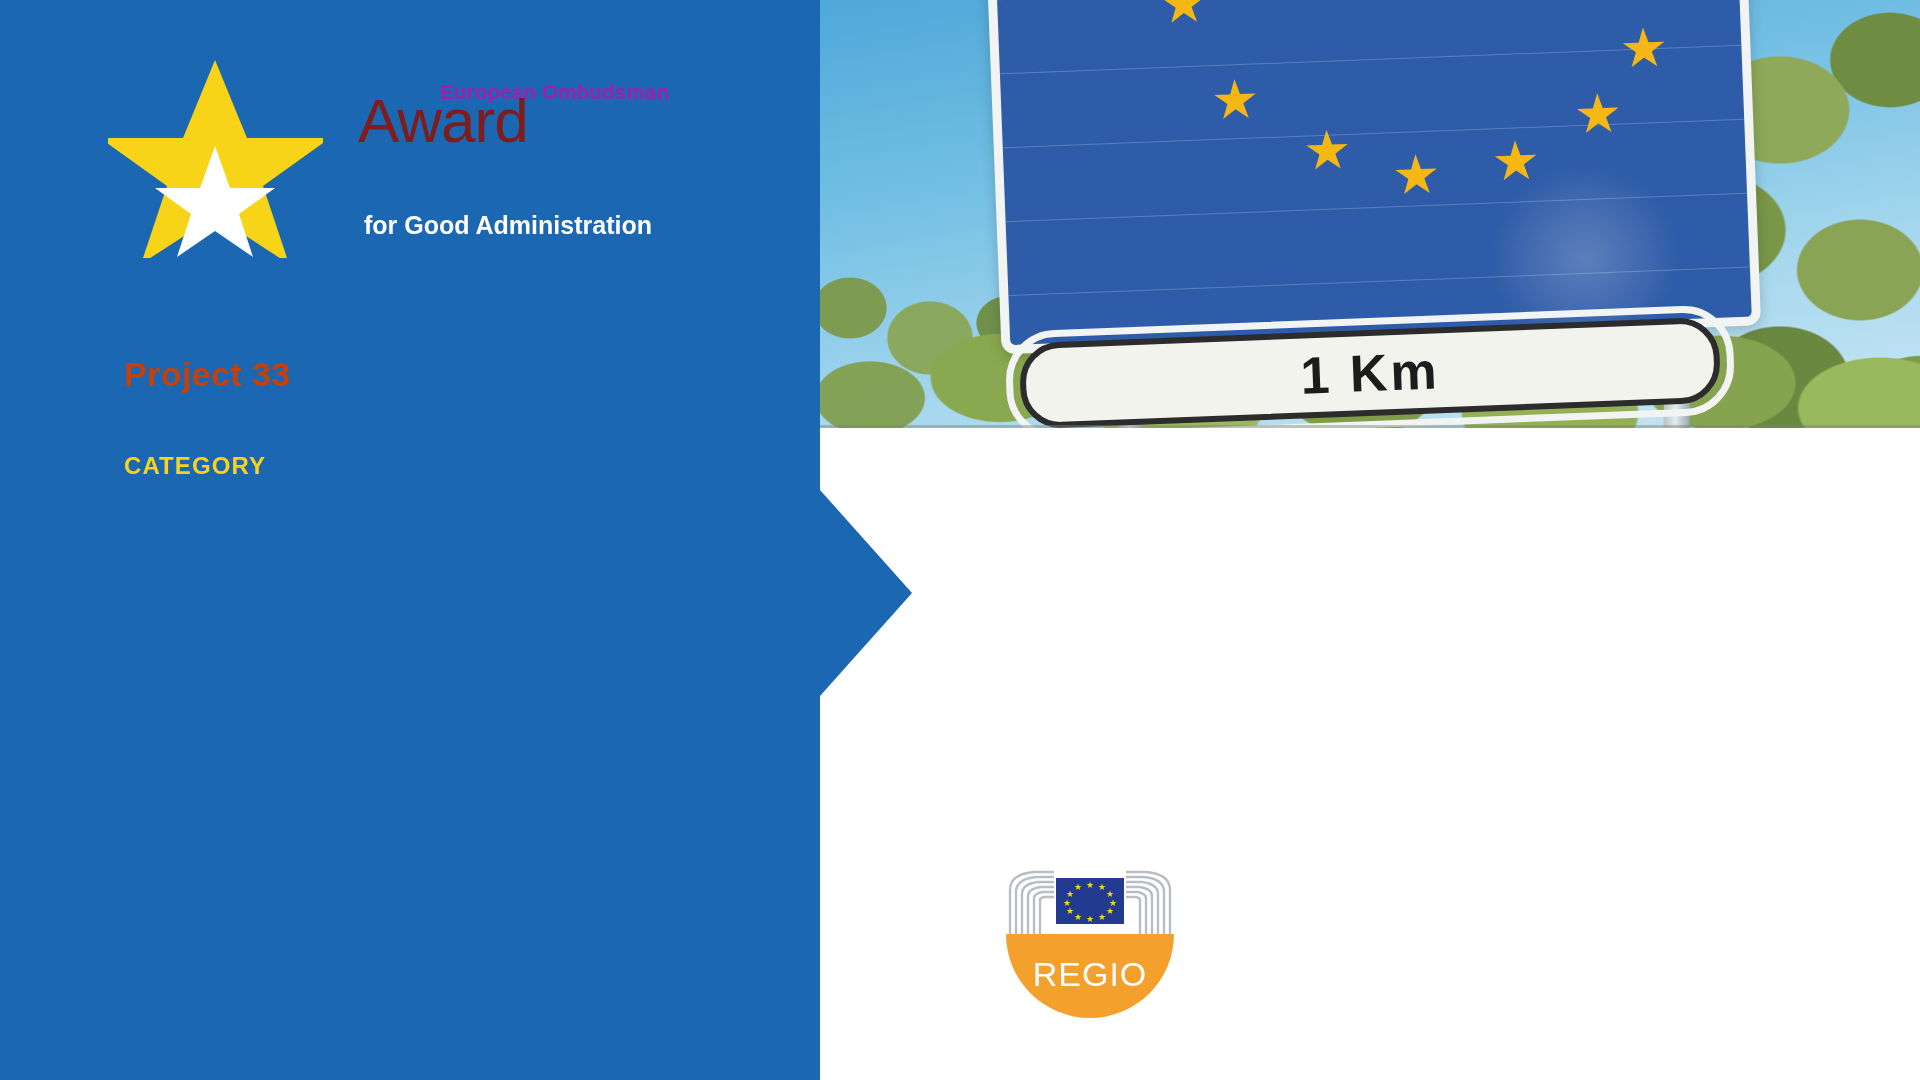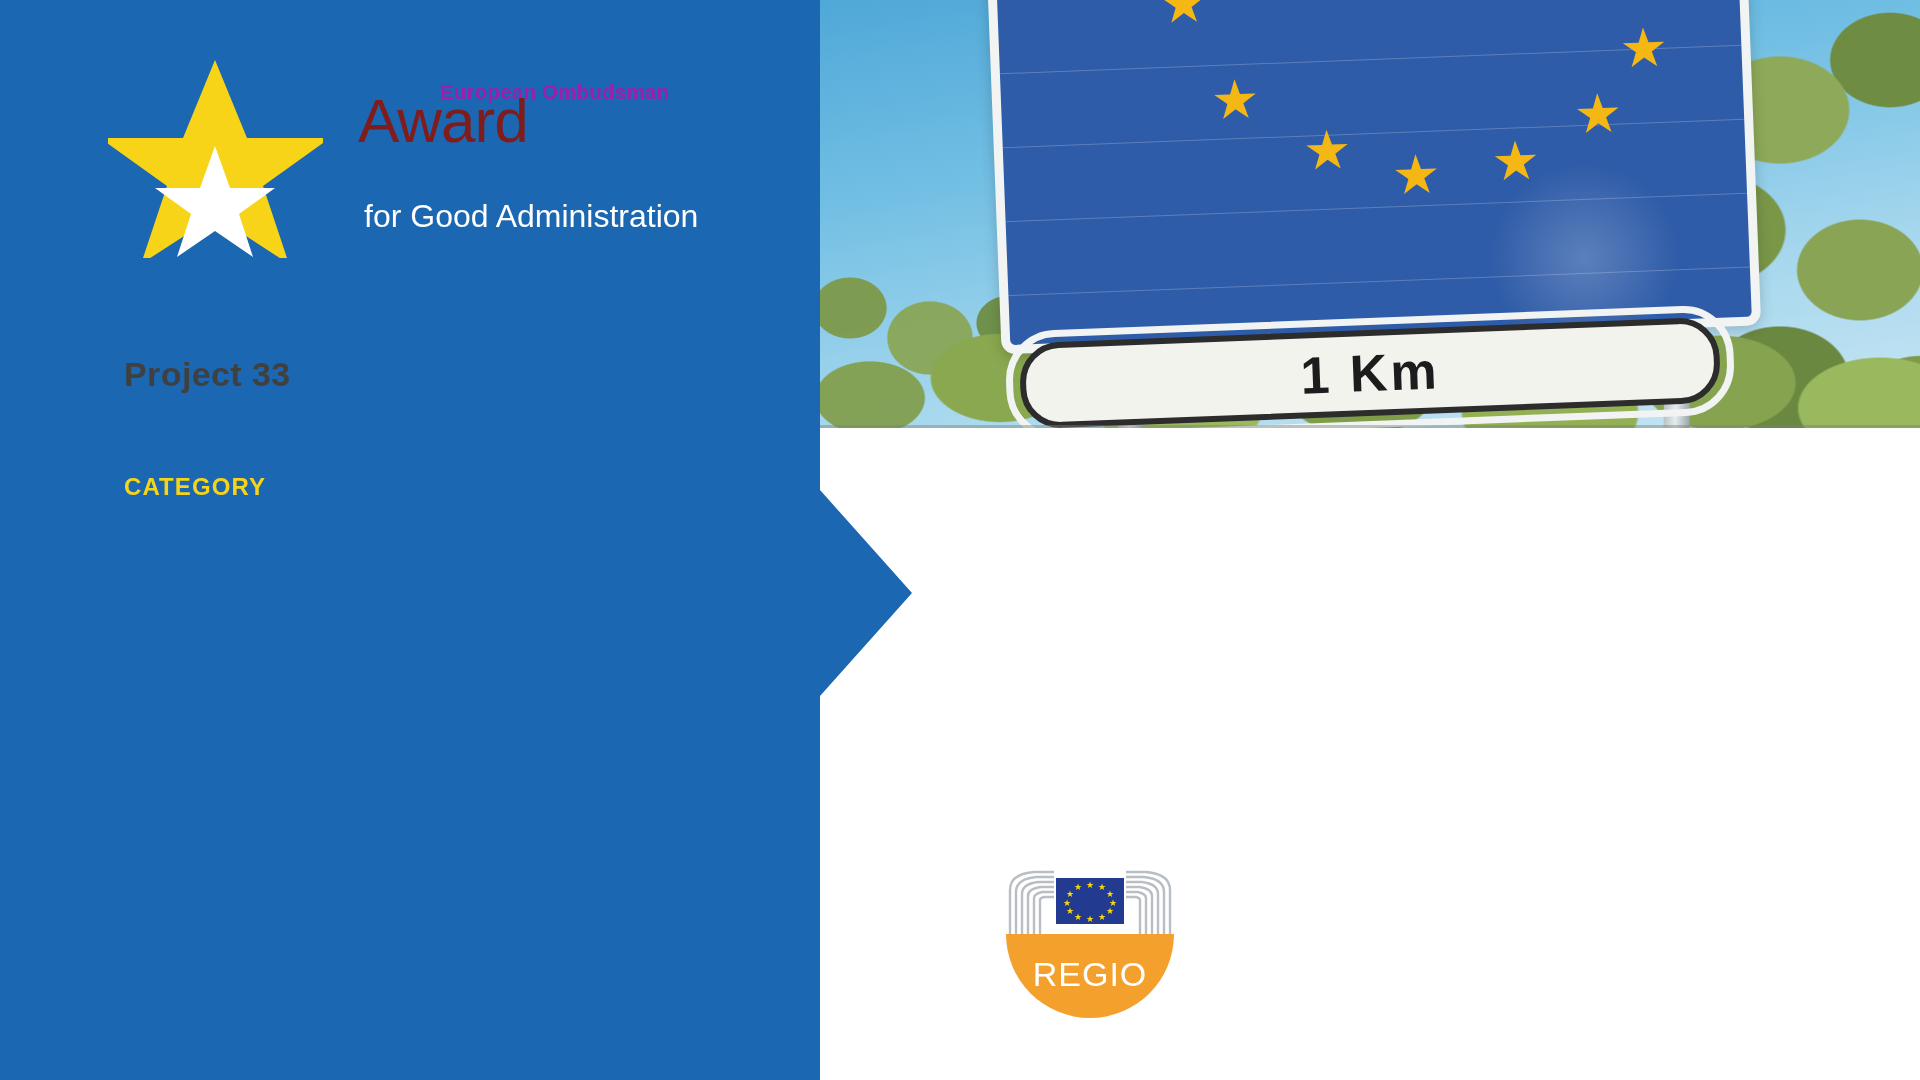--- a/index.html
+++ b/index.html
@@ -89,27 +89,27 @@
                background:rgba(120,130,120,.45); }
 
   
   .award-logo{ position:absolute; left:108px; top:58px; width:580px; height:210px; }
   .star-mark{ position:absolute; left:0; top:0; width:215px; height:200px; }
   .award-text{ position:absolute; left:250px; top:0; width:340px; height:205px; }
   .eo-small{ position:absolute; left:82px; top:22px; font-size:20.5px; font-weight:bold;
              color:#a21caf; letter-spacing:.2px; white-space:nowrap; }
   .award-word{ position:absolute; left:0; top:32px; font-size:62px; font-weight:normal;
                color:#7f1d1d; letter-spacing:-1px; line-height:1; }
-  .fga{ position:absolute; left:6px; top:140px; font-size:32px; color:#ffffff;
-        font-weight:normal; white-space:nowrap; }
+  .fga{ position:absolute; left:6px; top:153px; font-size:25px; color:#ffffff;
+        font-weight:bold; white-space:nowrap; }
 
   
   .project-label{ position:absolute; left:124px; top:355px;
-                  font-size:34px; font-weight:bold; color:#404040; letter-spacing:.4px; }
-  .category-kicker{ position:absolute; left:124px; top:473px;
+                  font-size:34px; font-weight:bold; color:#c2410c; letter-spacing:.4px; }
+  .category-kicker{ position:absolute; left:124px; top:452px;
                     font-size:24px; font-weight:bold; color:#f7d417; letter-spacing:1.1px; }
   .category-name{ position:absolute; left:122px; top:485px; width:610px;
                   font-size:52px; line-height:1.22; color:#ffffff; font-weight:normal; }
 
   
   .eo-footer{ position:absolute; left:118px; top:902px; width:430px; height:120px; }
   .eo-mark{ position:absolute; left:0; top:4px; width:104px; height:104px; }
   .eo-words{ position:absolute; left:130px; top:8px; color:#f7d417;
              font-size:33px; font-weight:bold; line-height:1.26; }
 

